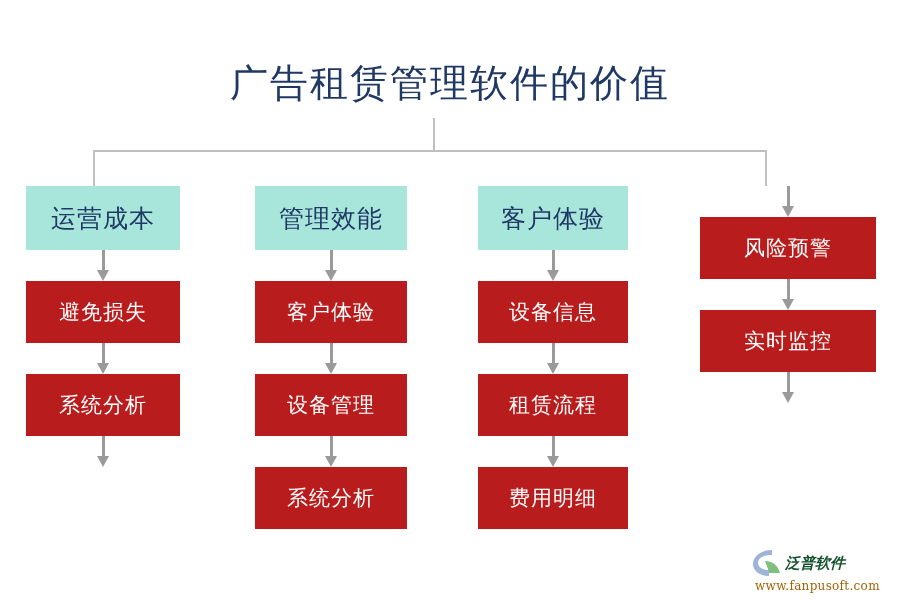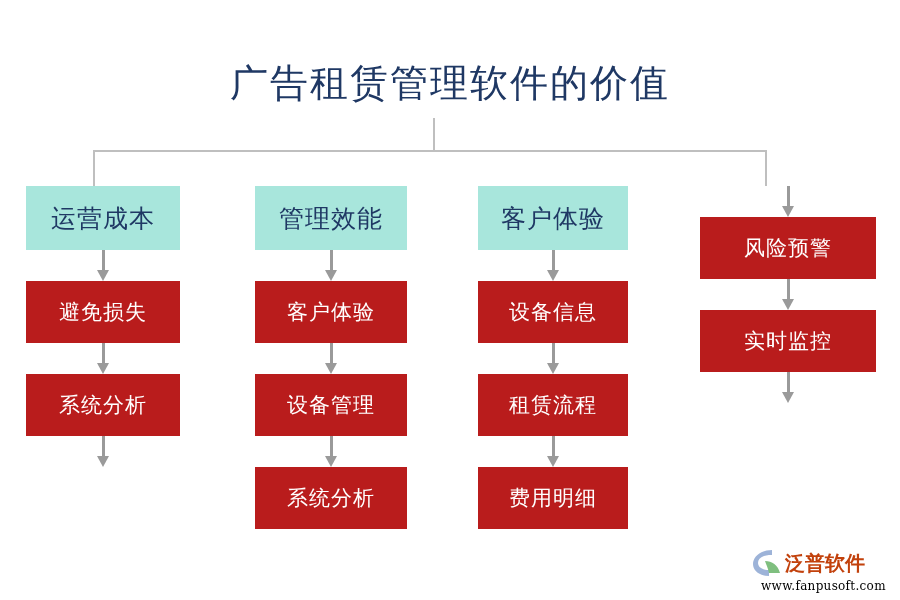--- a/index.html
+++ b/index.html
@@ -136,32 +136,33 @@
     align-items: center;
     height: 30px;
   }
   .logo-mark {
     width: 30px;
     height: 28px;
     flex: 0 0 30px;
     margin-right: 3px;
   }
   .logo-name {
-    font-size: 20px;
+    font-size: 15px;
     font-weight: bold;
-    color: #c2410c;
+    color: #14532d;
     letter-spacing: 0px;
     font-family: "DejaVu Sans", "Liberation Sans", sans-serif;
     white-space: nowrap;
+    font-style: italic;
   }
   .logo-url {
     margin-top: 1px;
-    margin-left: 9px;
+    margin-left: 3px;
     font-size: 12px;
-    color: #000000;
+    color: #a16207;
     letter-spacing: 0.3px;
     font-family: "DejaVu Serif", "Liberation Serif", serif;
     white-space: nowrap;
   }
 </style>
 </head>
 <body>
 
 <div id="diagram">
 

